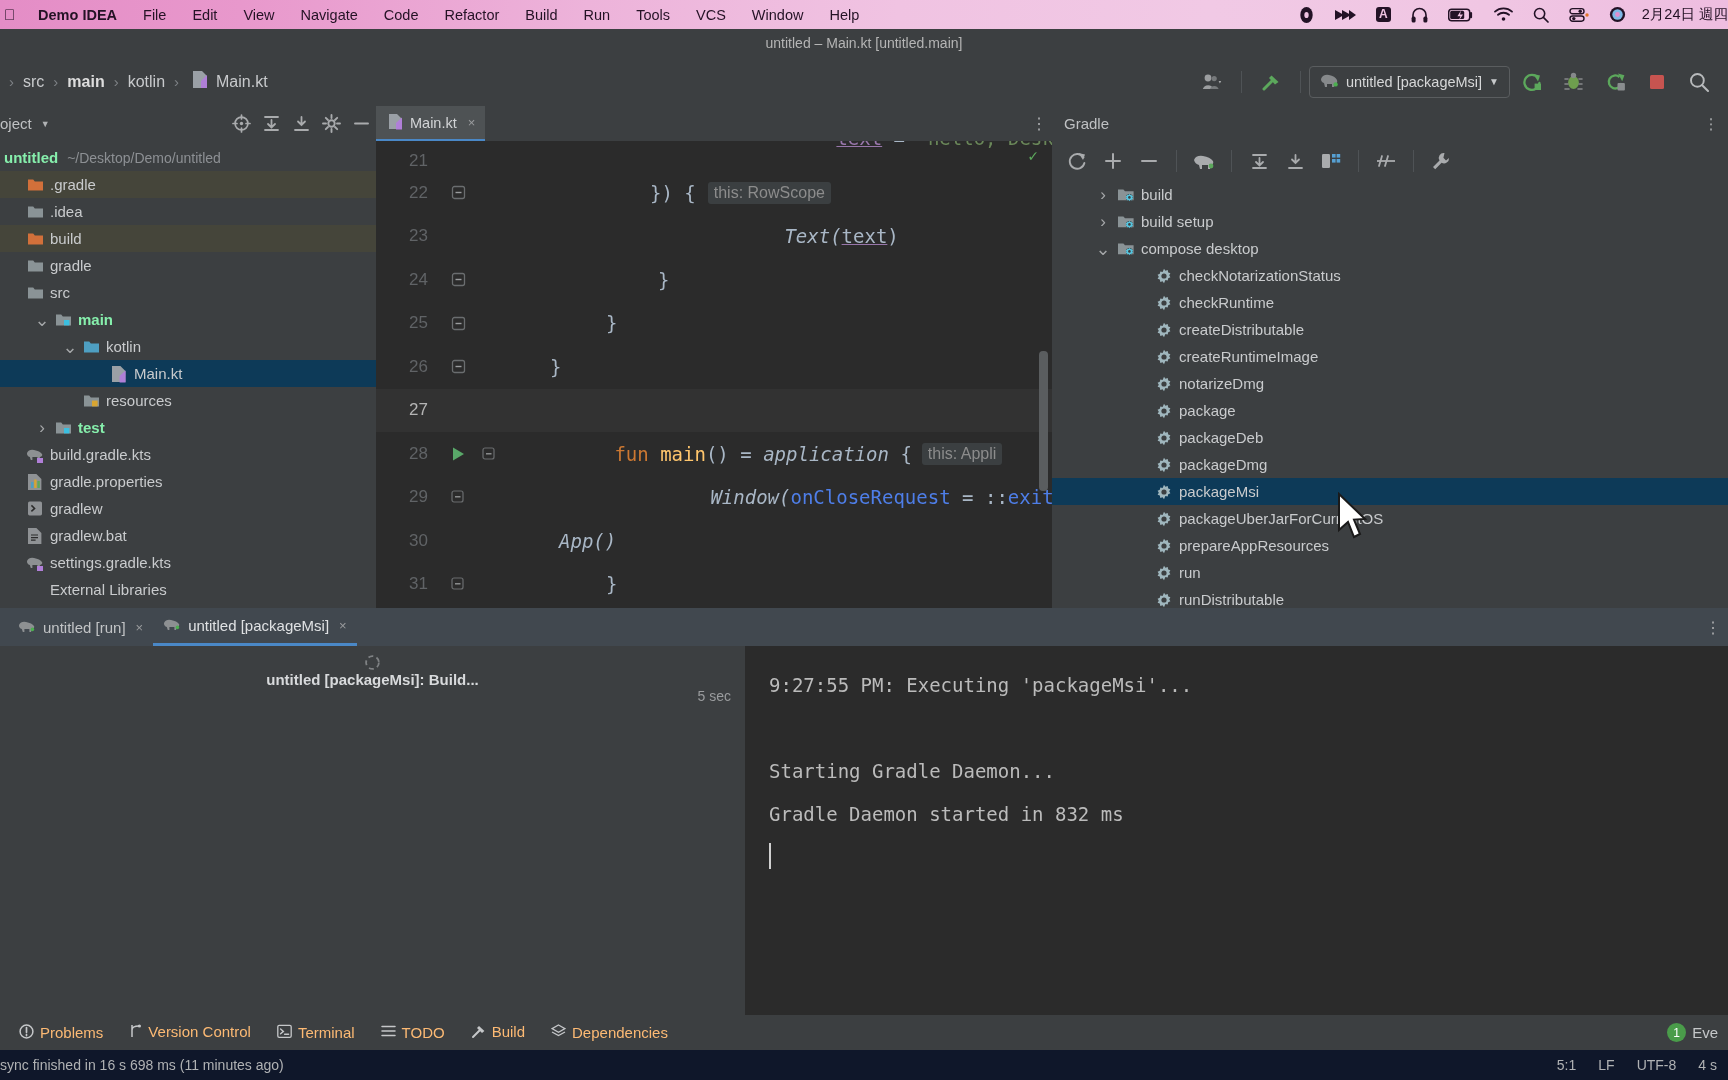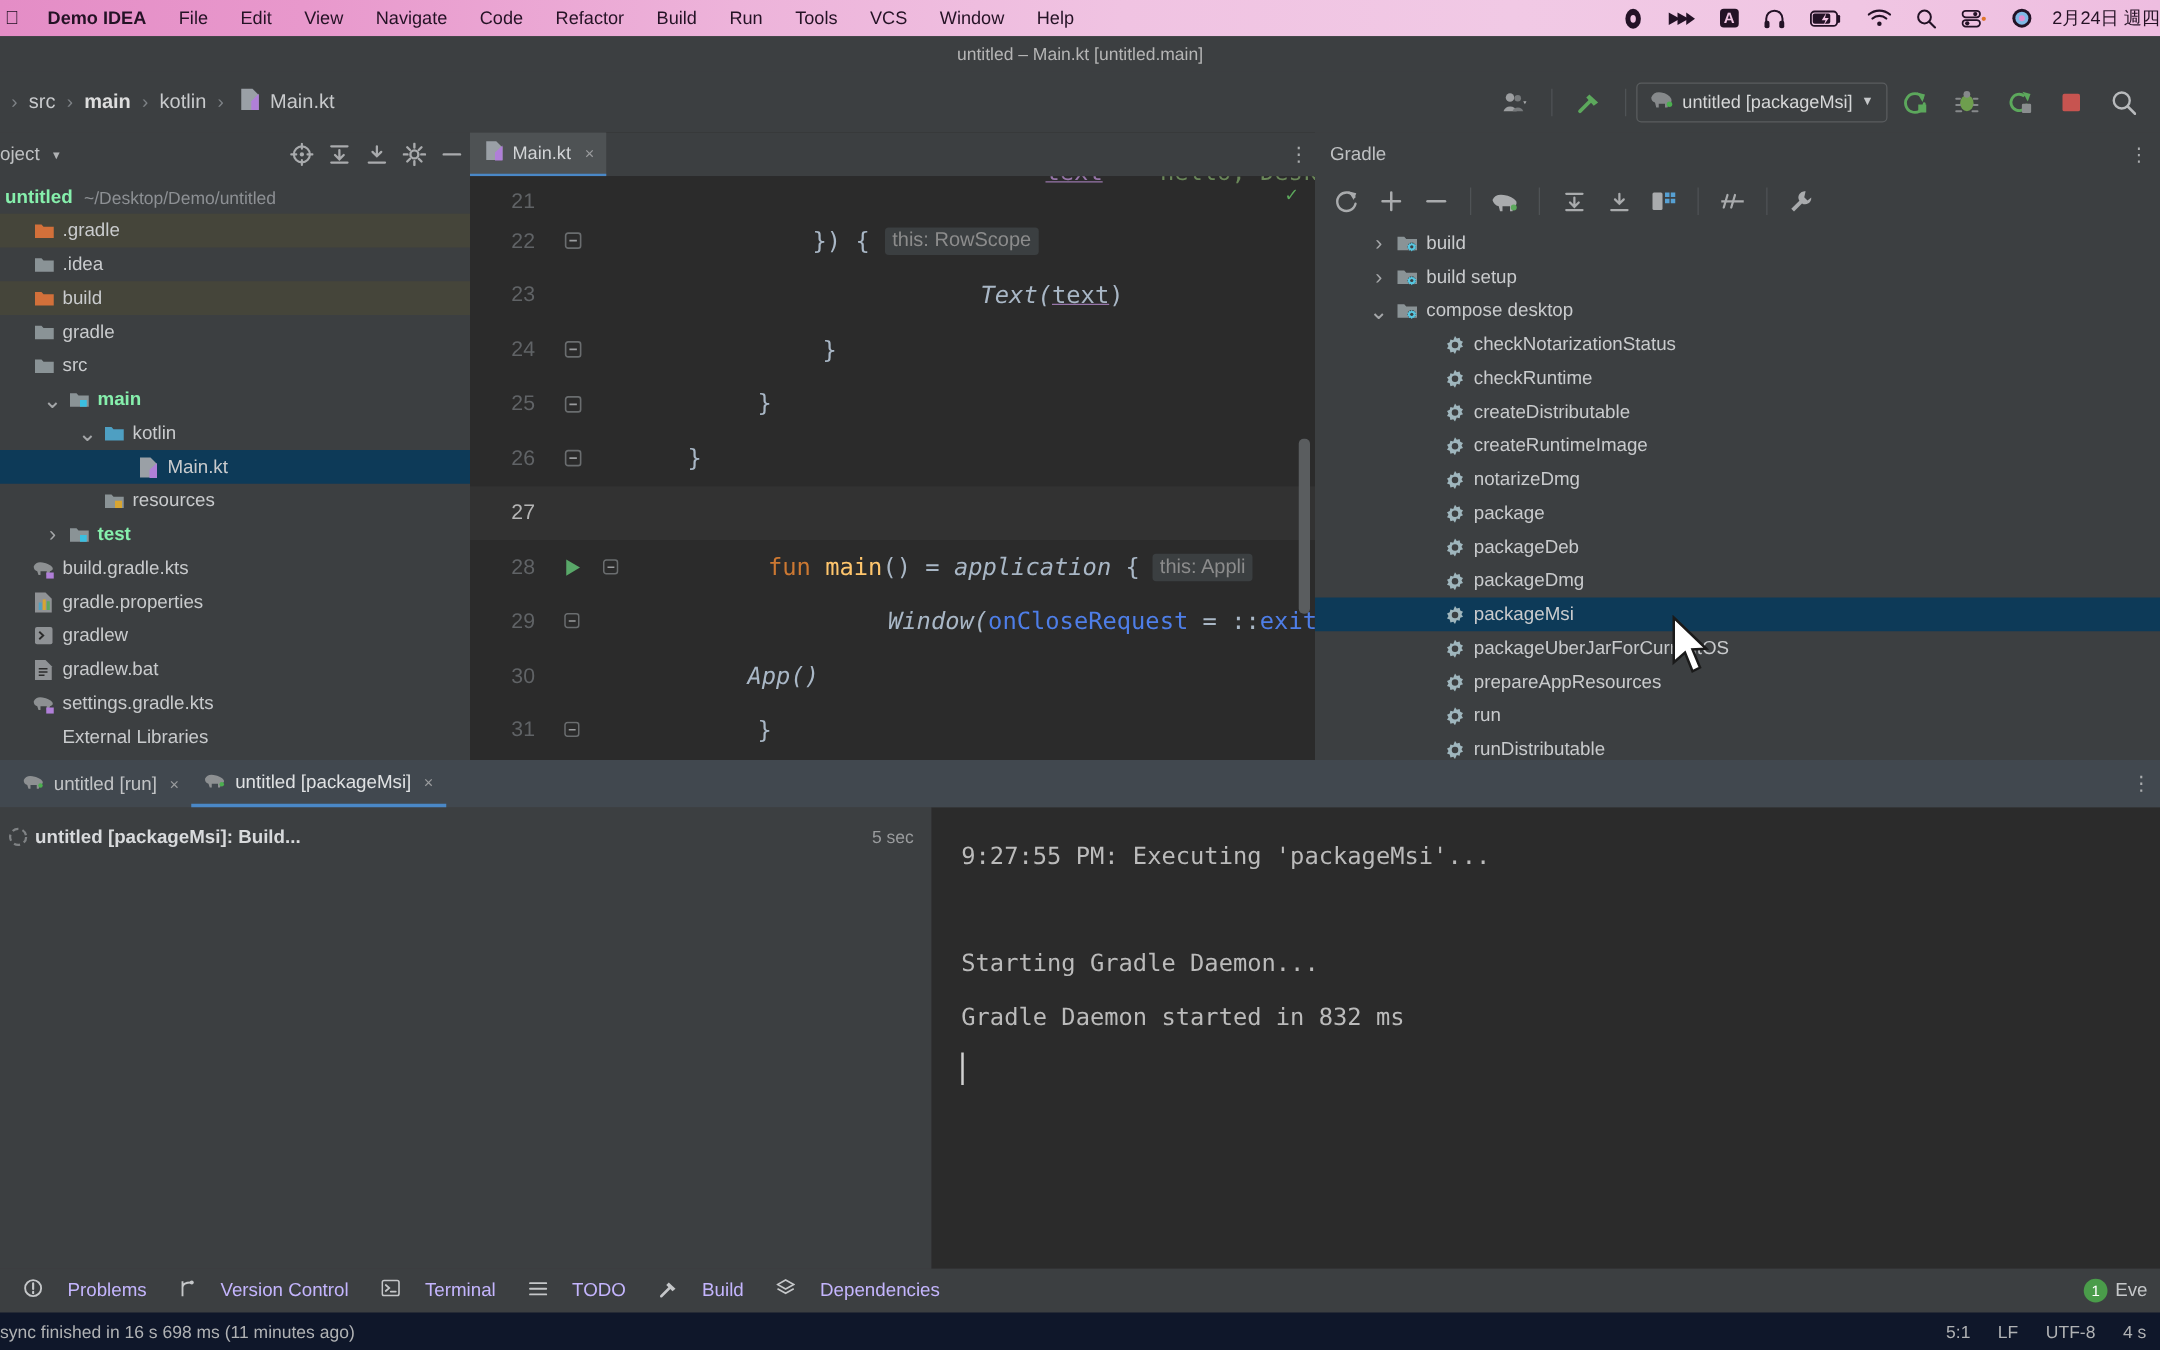--- a/index.html
+++ b/index.html
@@ -94,32 +94,32 @@
   .bottom{position:absolute;left:0;top:608px;width:1728px;height:407px;background:#3c3f41;}
   .btabs{height:38px;background:#41484f;display:flex;align-items:center;padding-left:8px;}
   .btab{height:38px;display:flex;align-items:center;gap:7px;padding:0 10px;color:#c2c4c6;font-size:15px;
         box-sizing:border-box;}
   .btab.active{border-bottom:3px solid #4a88c7;color:#dfe1e3;}
   .btab .x{color:#9a9c9e;font-size:13px;margin-left:3px;}
   .btabs .bspace{flex:1;}
   .btabs .bdots{width:30px;display:flex;align-items:center;justify-content:center;color:#a9abad;}
   .bbody{height:369px;display:flex;}
   .btree{width:745px;background:#3c3f41;position:relative;}
-  .btreerow{height:30px;display:flex;align-items:center;color:#c9cbcd;font-size:15px;padding-top:8px;}
+  .btreerow{height:30px;display:flex;align-items:center;color:#c9cbcd;font-size:15px;padding-top:8px;flex-direction:column;}
   .btreerow .bi{width:28px;display:flex;align-items:center;justify-content:center;color:#b0b2b4;}
   .btreerow .bl{font-weight:bold;color:#d8dadc;}
   .btreerow .btime{margin-left:auto;padding-right:14px;color:#9a9c9e;font-size:14px;font-weight:normal;}
   .bconsole{flex:1;background:#2b2b2b;padding:18px 0 0 24px;color:#bbbbbb;
     font-family:"DejaVu Sans Mono","Liberation Mono",monospace;font-size:19px;line-height:43px;}
   .caret{display:inline-block;width:2px;height:26px;background:#d0d0d0;vertical-align:-5px;}
 
   
   .tws{position:absolute;left:0;top:1015px;width:1728px;height:35px;background:#3c3f41;
       display:flex;align-items:center;}
-  .twbtn{display:flex;align-items:center;gap:20px;padding:0 13px;color:#c4b5fd;font-size:15px;white-space:nowrap;}
+  .twbtn{display:flex;gap:6px;padding:0 13px;color:#fdba74;font-size:15px;white-space:nowrap;}
   .tws .twspace{flex:1;}
   .evbadge{display:flex;align-items:center;gap:6px;padding-right:10px;color:#c5c7c9;font-size:15px;}
   .greendot{width:19px;height:19px;border-radius:50%;background:#4a9c4a;color:#fff;font-size:12px;
             display:flex;align-items:center;justify-content:center;}
   .statusbar{position:absolute;left:0;top:1050px;width:1728px;height:30px;background:#0f172a;
       display:flex;align-items:center;color:#b0b2b4;font-size:14px;}
   .statusbar .sleft{padding-left:0;}
   .statusbar .sspace{flex:1;}
   .statusbar .sitem{padding:0 11px;white-space:nowrap;}
 
@@ -603,21 +603,21 @@
             </svg>
         </span>
         <span class="ctext" style="margin-left:118px;">
           <span class="ital">Window(</span><span class="blu">onCloseRequest</span><span> = ::</span><span class="blu">exitAp</span>
         </span>
       </div>
 
       <div class="cline">
         <span class="gut">30</span>
         <span class="gicon"></span>
-        <span class="ctext ital" style="margin-left:120px;">App()</span>
+        <span class="ctext ital" style="margin-left:81px;">App()</span>
       </div>
 
       <div class="cline">
         <span class="gut">31</span>
         <span class="gicon">
           <svg width="14" height="14" viewBox="0 0 14 14">
               <rect x="1" y="1" width="11" height="11" rx="2" stroke="#6a6d6f" stroke-width="1.2" fill="none"></rect>
               <path d="M4 6.8 h5.5" stroke="#9a9c9e" stroke-width="1.3"></path>
             </svg>
         </span>

